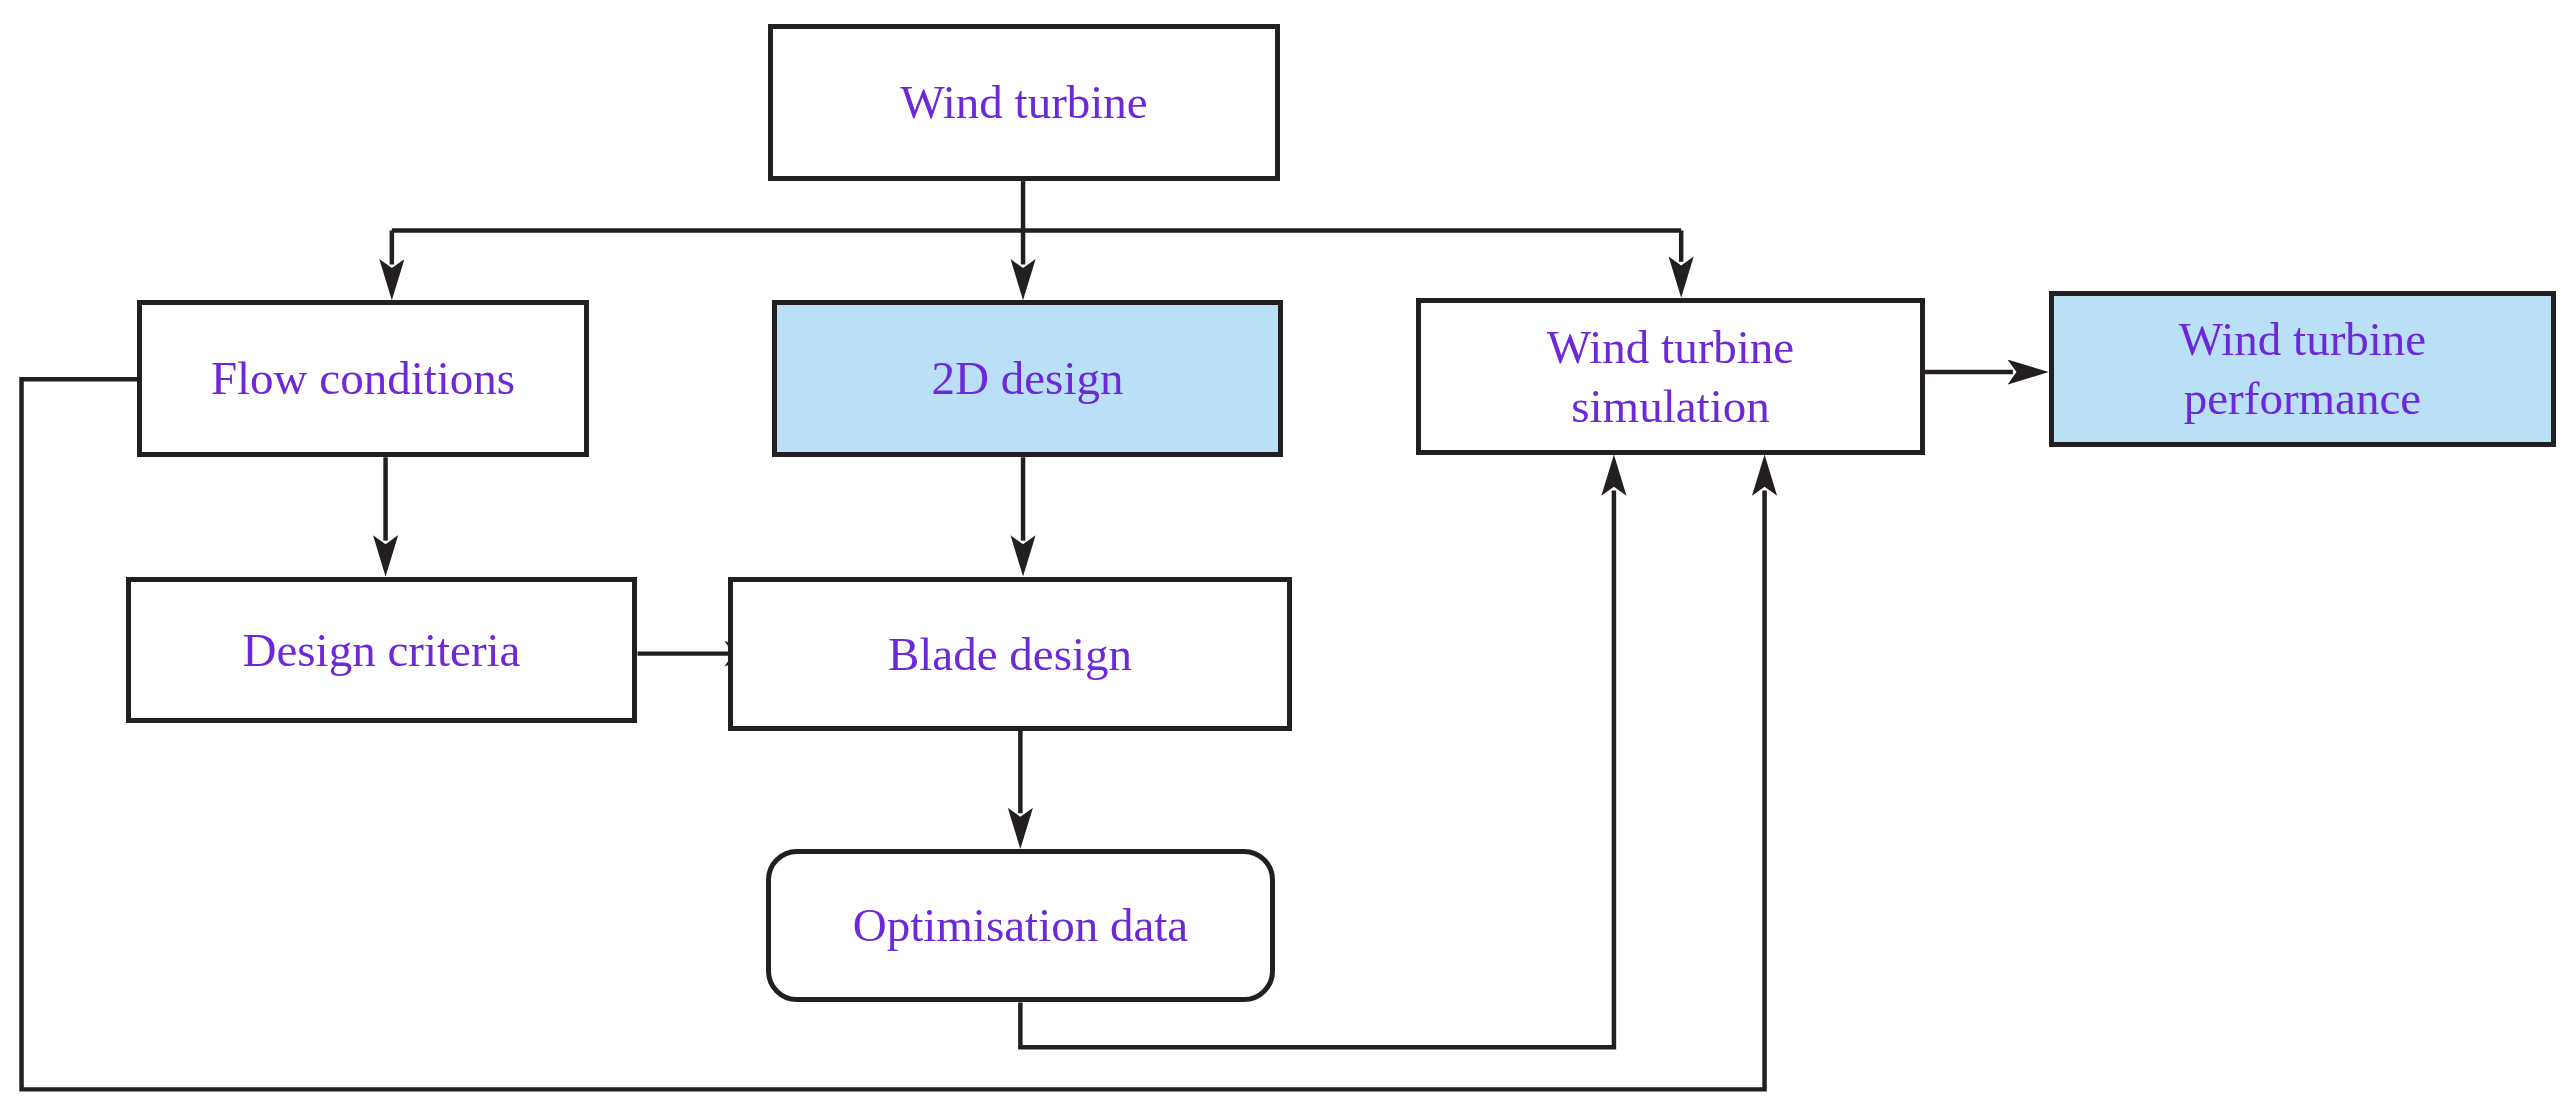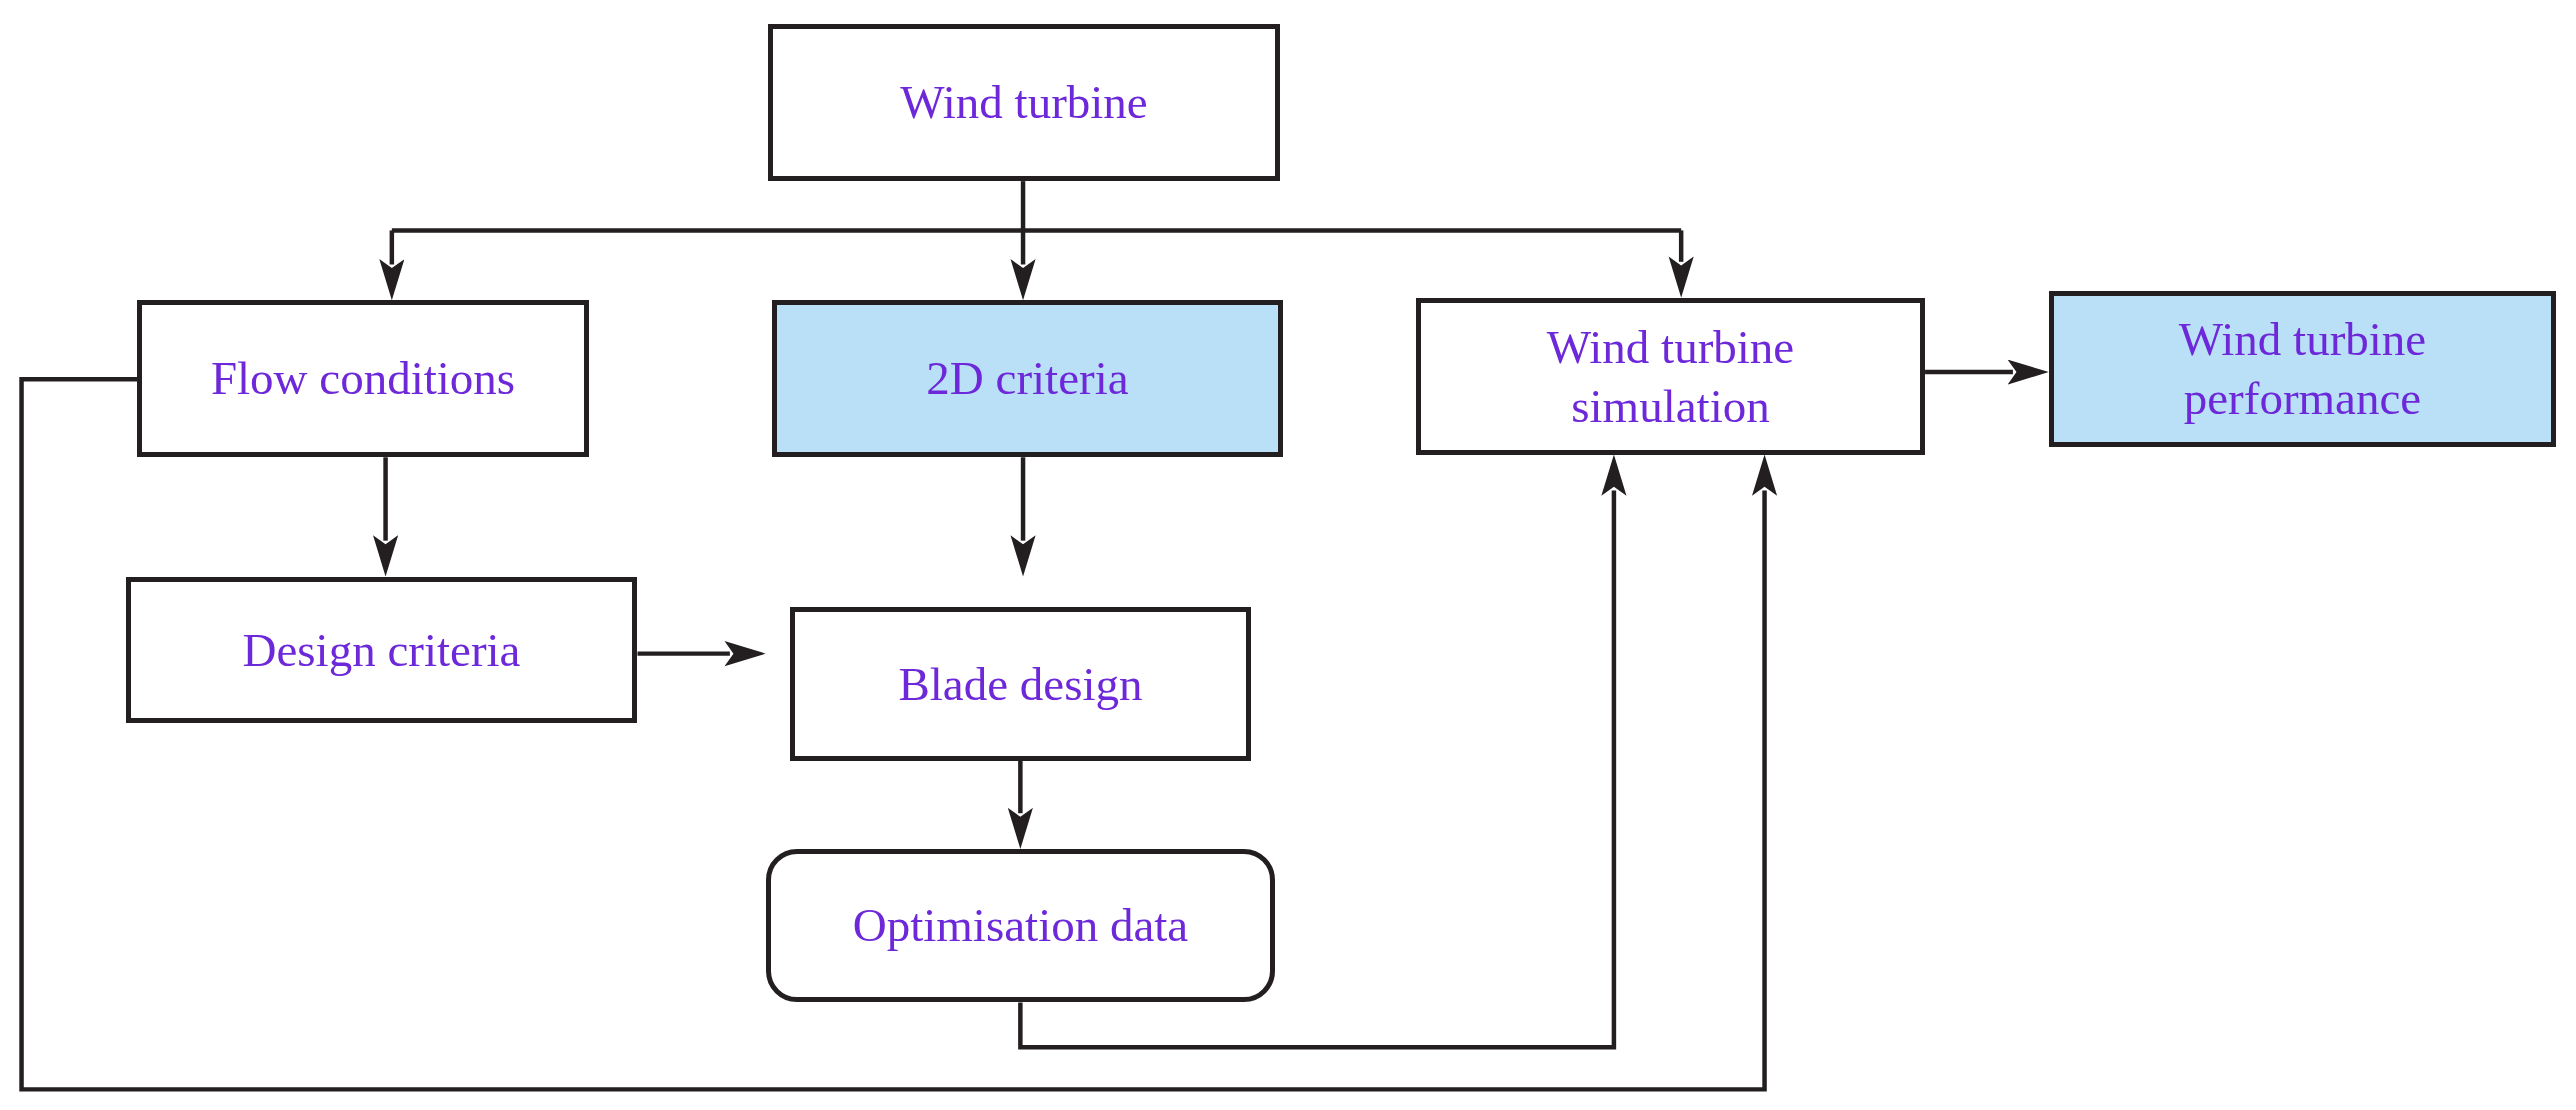--- a/index.html
+++ b/index.html
@@ -83,38 +83,38 @@
 
   <div class="node" style="left:768px; top:24px; width:512px; height:157px;">
     <span class="label">Wind turbine</span>
   </div>
 
   <div class="node" style="left:137px; top:300px; width:452px; height:157px;">
     <span class="label">Flow conditions</span>
   </div>
 
   <div class="node hl" style="left:772px; top:300px; width:511px; height:157px;">
-    <span class="label">2D criteria</span>
+    <span class="label">2D design</span>
   </div>
 
   <div class="node" style="left:1416px; top:298px; width:509px; height:157px;">
     <span class="label">Wind turbine
 simulation</span>
   </div>
 
   <div class="node hl" style="left:2049px; top:291px; width:507px; height:156px;">
     <span class="label">Wind turbine
 performance</span>
   </div>
 
   <div class="node" style="left:126px; top:577px; width:511px; height:146px;">
     <span class="label">Design criteria</span>
   </div>
 
-  <div class="node" style="left:790px; top:577px; width:461px; height:154px;margin-top:30px;">
+  <div class="node" style="left:728px; top:577px; width:564px; height:154px;">
     <span class="label">Blade design</span>
   </div>
 
   <div class="node" style="left:766px; top:849px; width:509px; height:153px;border-radius:31px;">
     <span class="label">Optimisation data</span>
   </div>
 
 </div>
 
 

